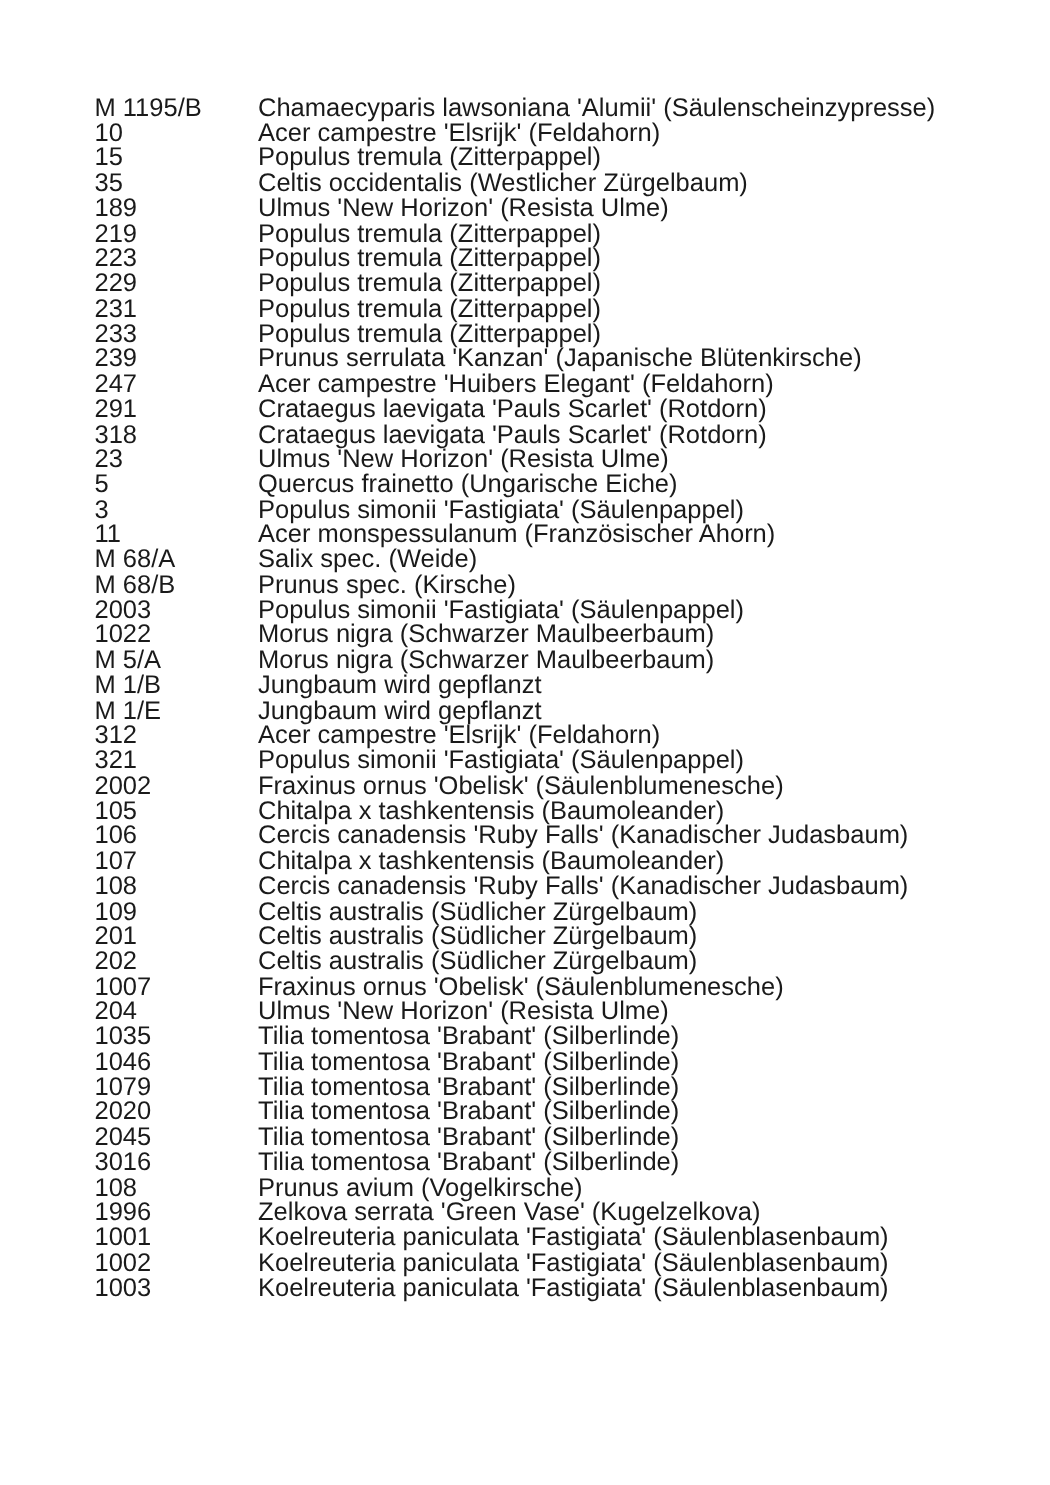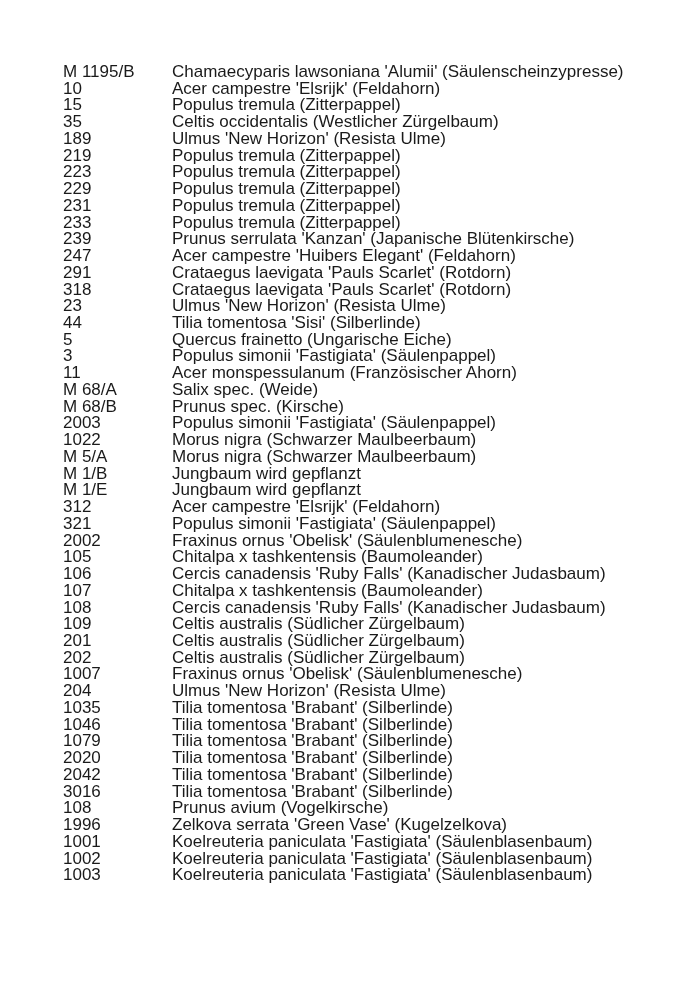--- a/index.html
+++ b/index.html
@@ -113,24 +113,20 @@
   <div class="row">
     <span class="id">318</span>
     <span class="name">Crataegus laevigata 'Pauls Scarlet' (Rotdorn)</span>
   </div>
 
   <div class="row">
     <span class="id">23</span>
     <span class="name">Ulmus 'New Horizon' (Resista Ulme)</span>
   </div>
 
-  <div class="row">
-    <span class="id">44</span>
-    <span class="name">Tilia tomentosa 'Sisi' (Silberlinde)</span>
-  </div>
 
   <div class="row">
     <span class="id">5</span>
     <span class="name">Quercus frainetto (Ungarische Eiche)</span>
   </div>
 
   <div class="row">
     <span class="id">3</span>
     <span class="name">Populus simonii 'Fastigiata' (Säulenpappel)</span>
   </div>
@@ -250,21 +246,21 @@
     <span class="id">1079</span>
     <span class="name">Tilia tomentosa 'Brabant' (Silberlinde)</span>
   </div>
 
   <div class="row">
     <span class="id">2020</span>
     <span class="name">Tilia tomentosa 'Brabant' (Silberlinde)</span>
   </div>
 
   <div class="row">
-    <span class="id">2042</span>
+    <span class="id">2045</span>
     <span class="name">Tilia tomentosa 'Brabant' (Silberlinde)</span>
   </div>
 
   <div class="row">
     <span class="id">3016</span>
     <span class="name">Tilia tomentosa 'Brabant' (Silberlinde)</span>
   </div>
 
   <div class="row">
     <span class="id">108</span>

